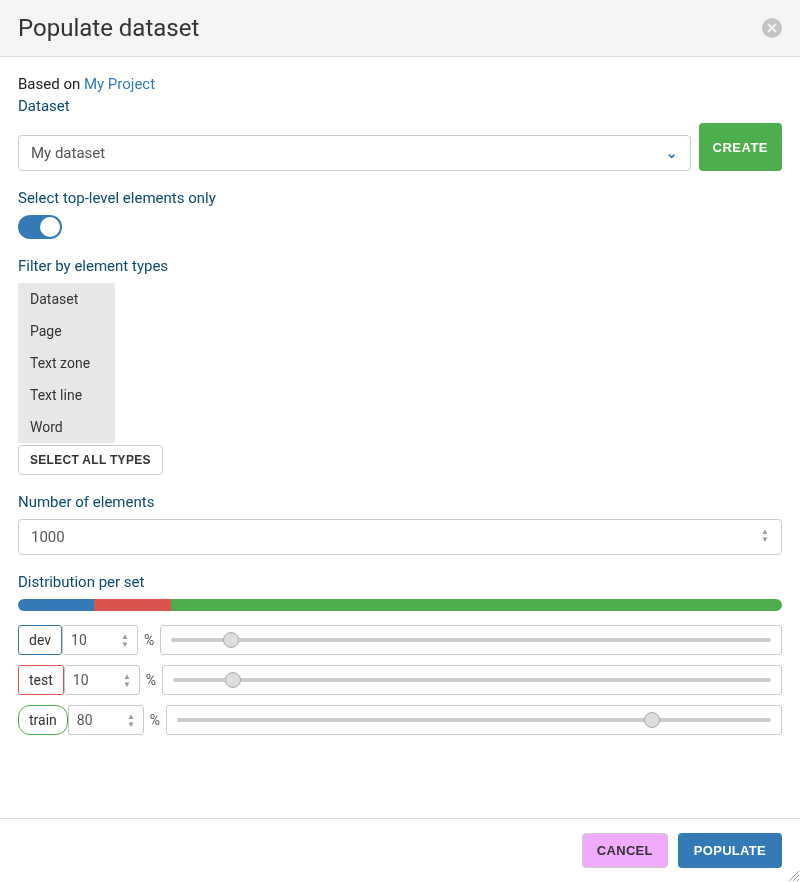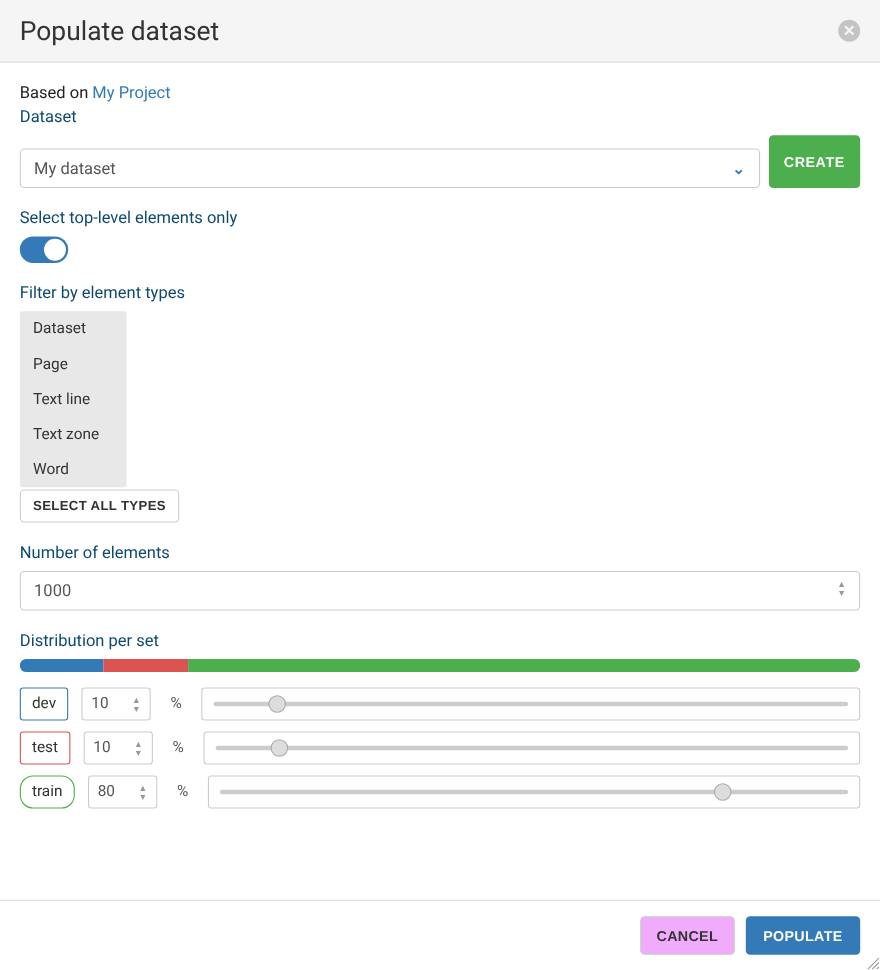--- a/index.html
+++ b/index.html
@@ -169,21 +169,21 @@
       border-radius: 6px;
       overflow: hidden;
       margin-bottom: 14px;
       margin-top: 4px;
     }
     .dist-seg-dev { background: #337ab7; }
     .dist-seg-test { background: #d9534f; }
     .dist-seg-train { background: #4cae4c; }
     .dist-row {
       display: flex;
-      gap: 12px;
+      gap: 0;
       margin-bottom: 10px;
       align-items: stretch;
     }
     .dist-name {
       border: 1px solid;
       border-radius: 3px;
       padding: 6px 10px;
       font-size: 14px;
       color: #333;
       min-width: 44px;
@@ -193,21 +193,21 @@
     }
     .dist-name.dev { border-color: #337ab7; }
     .dist-name.test { border-color: #d9534f; }
     .dist-name.train { border-color: #4cae4c; border-radius: 12px; }
     .dist-pct-input {
       border: 1px solid #ccc;
       border-radius: 3px;
       padding: 6px 8px;
       font-size: 14px;
       color: #555;
-      width: 63px;
+      width: 76px;
       display: flex;
       justify-content: space-between;
       align-items: center;
       background: #fff;
     }
     .pct-label {
       font-size: 14px;
       color: #555;
       display: flex;
       align-items: center;
@@ -308,22 +308,22 @@
     <div class="toggle">
       <div class="toggle-knob"></div>
     </div>
   </div>
 
   <div class="section">
     <label class="label">Filter by element types</label>
     <div class="type-list">
       <div class="type-item">Dataset</div>
       <div class="type-item">Page</div>
+      <div class="type-item">Text zone</div>
       <div class="type-item">Text line</div>
-      <div class="type-item">Text zone</div>
       <div class="type-item">Word</div>
     </div>
     <button class="select-all-btn">SELECT ALL TYPES</button>
   </div>
 
   <div class="section">
     <label class="label">Number of elements</label>
     <div class="number-input">
       <span>1000</span>
       <div class="stepper">

